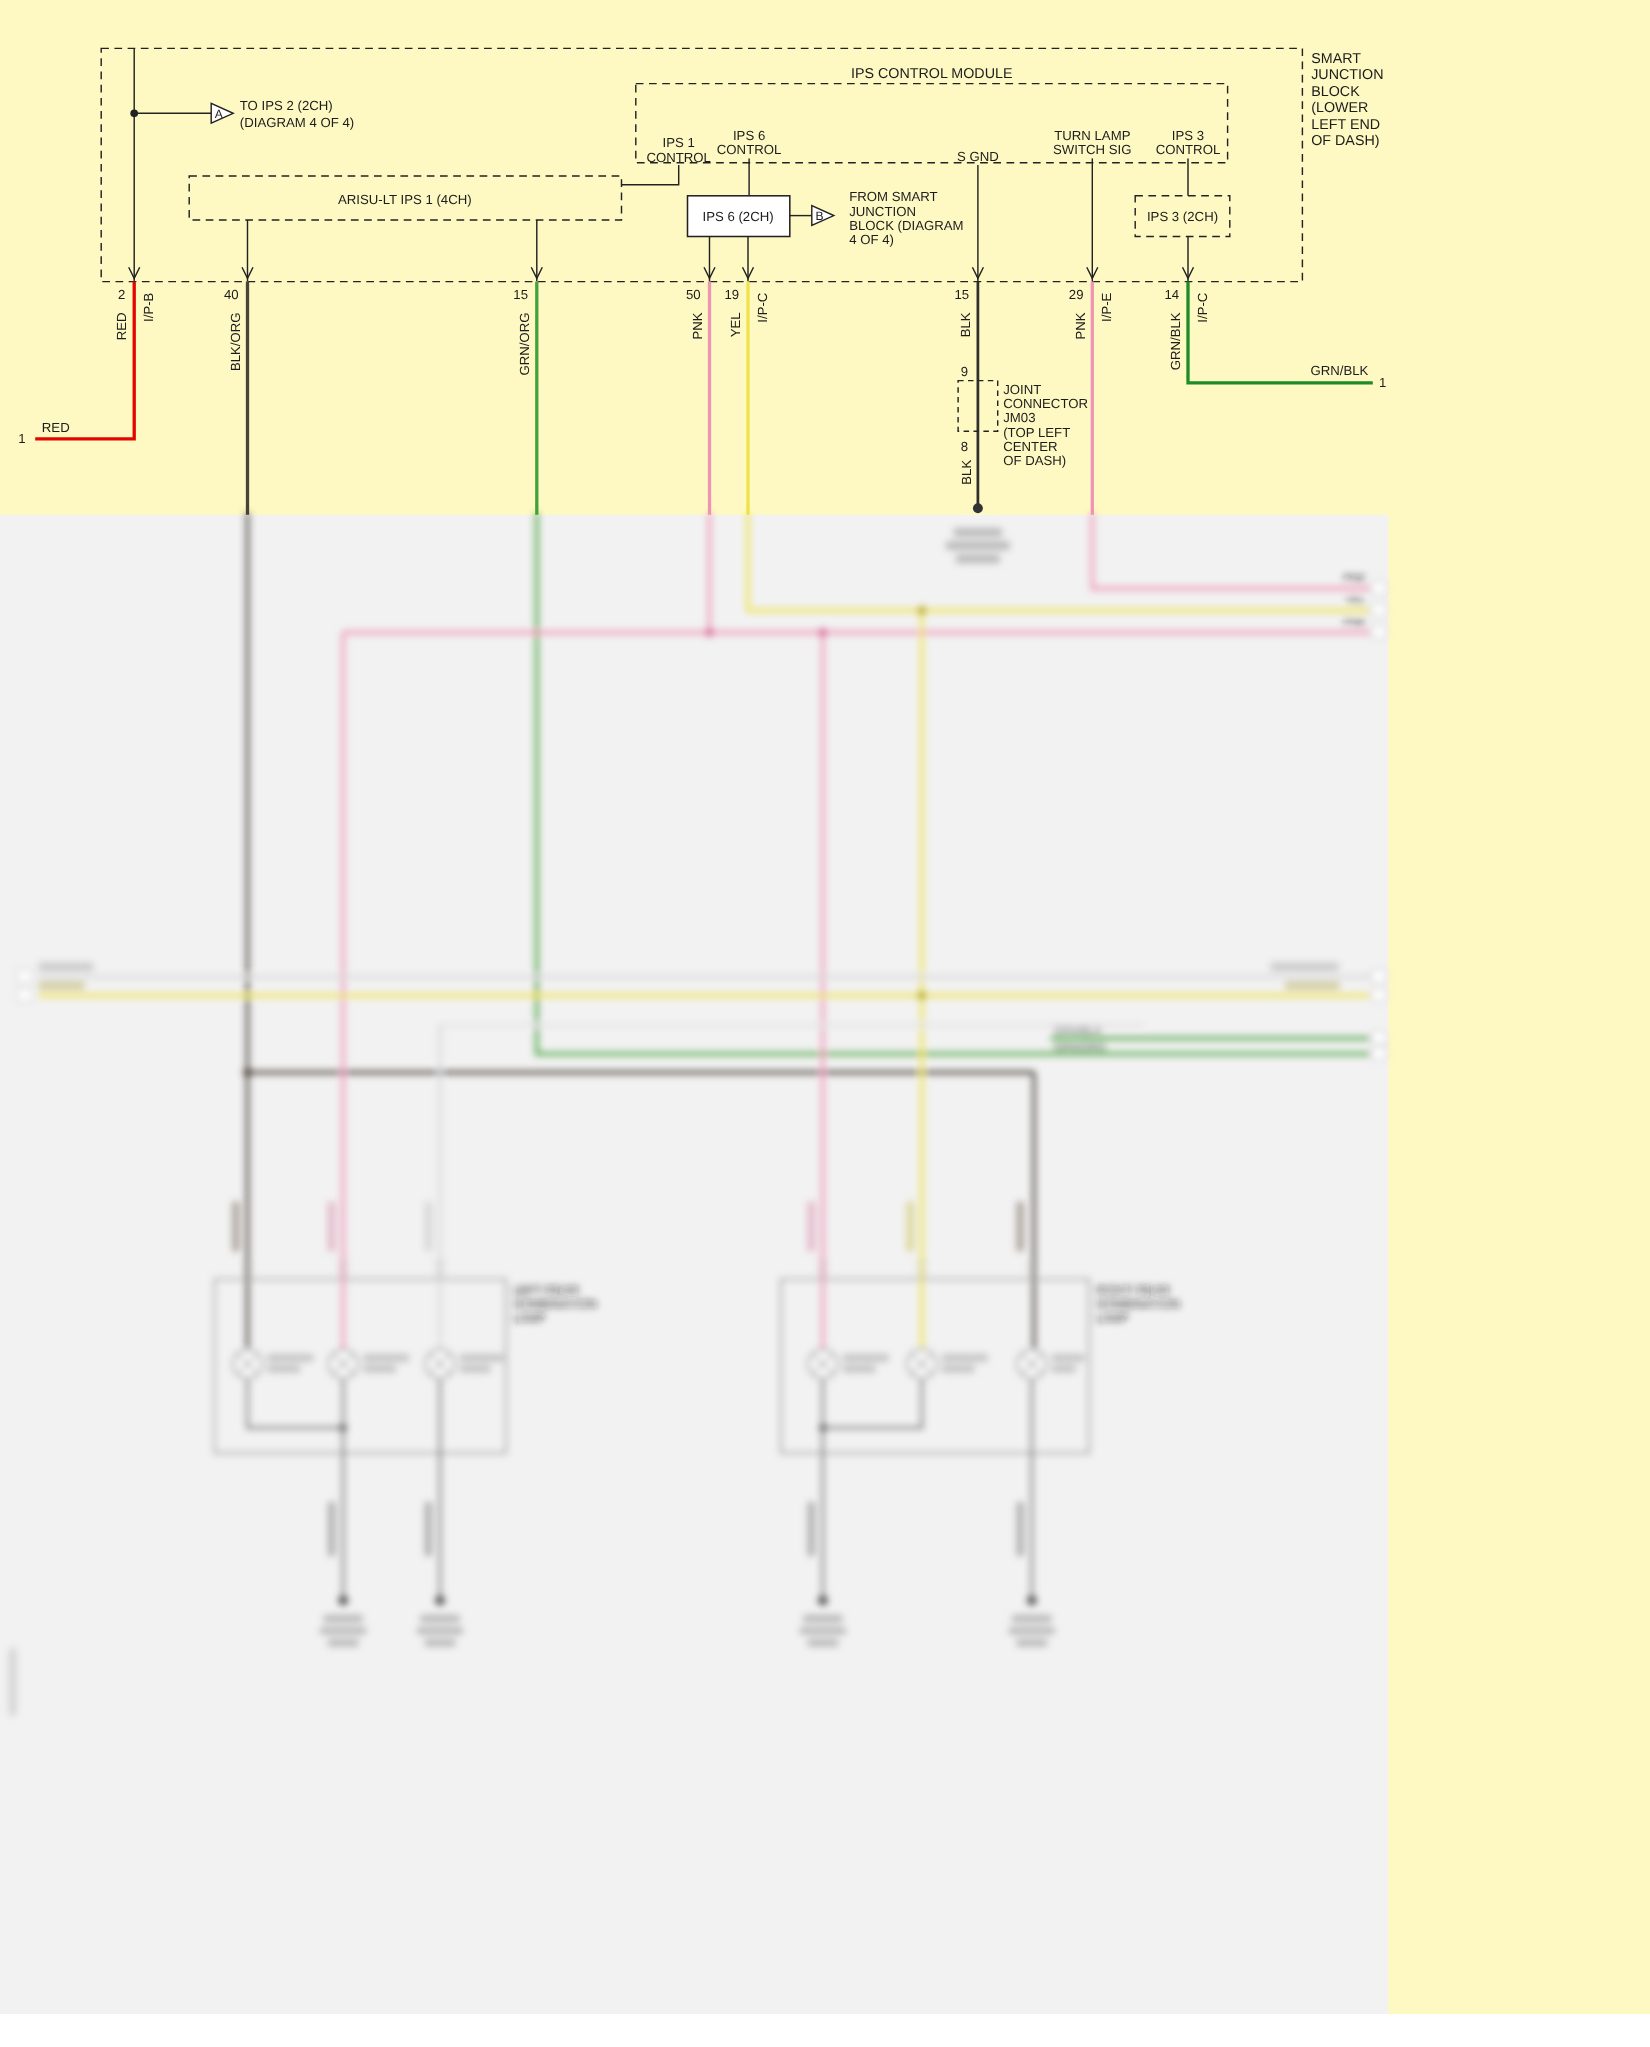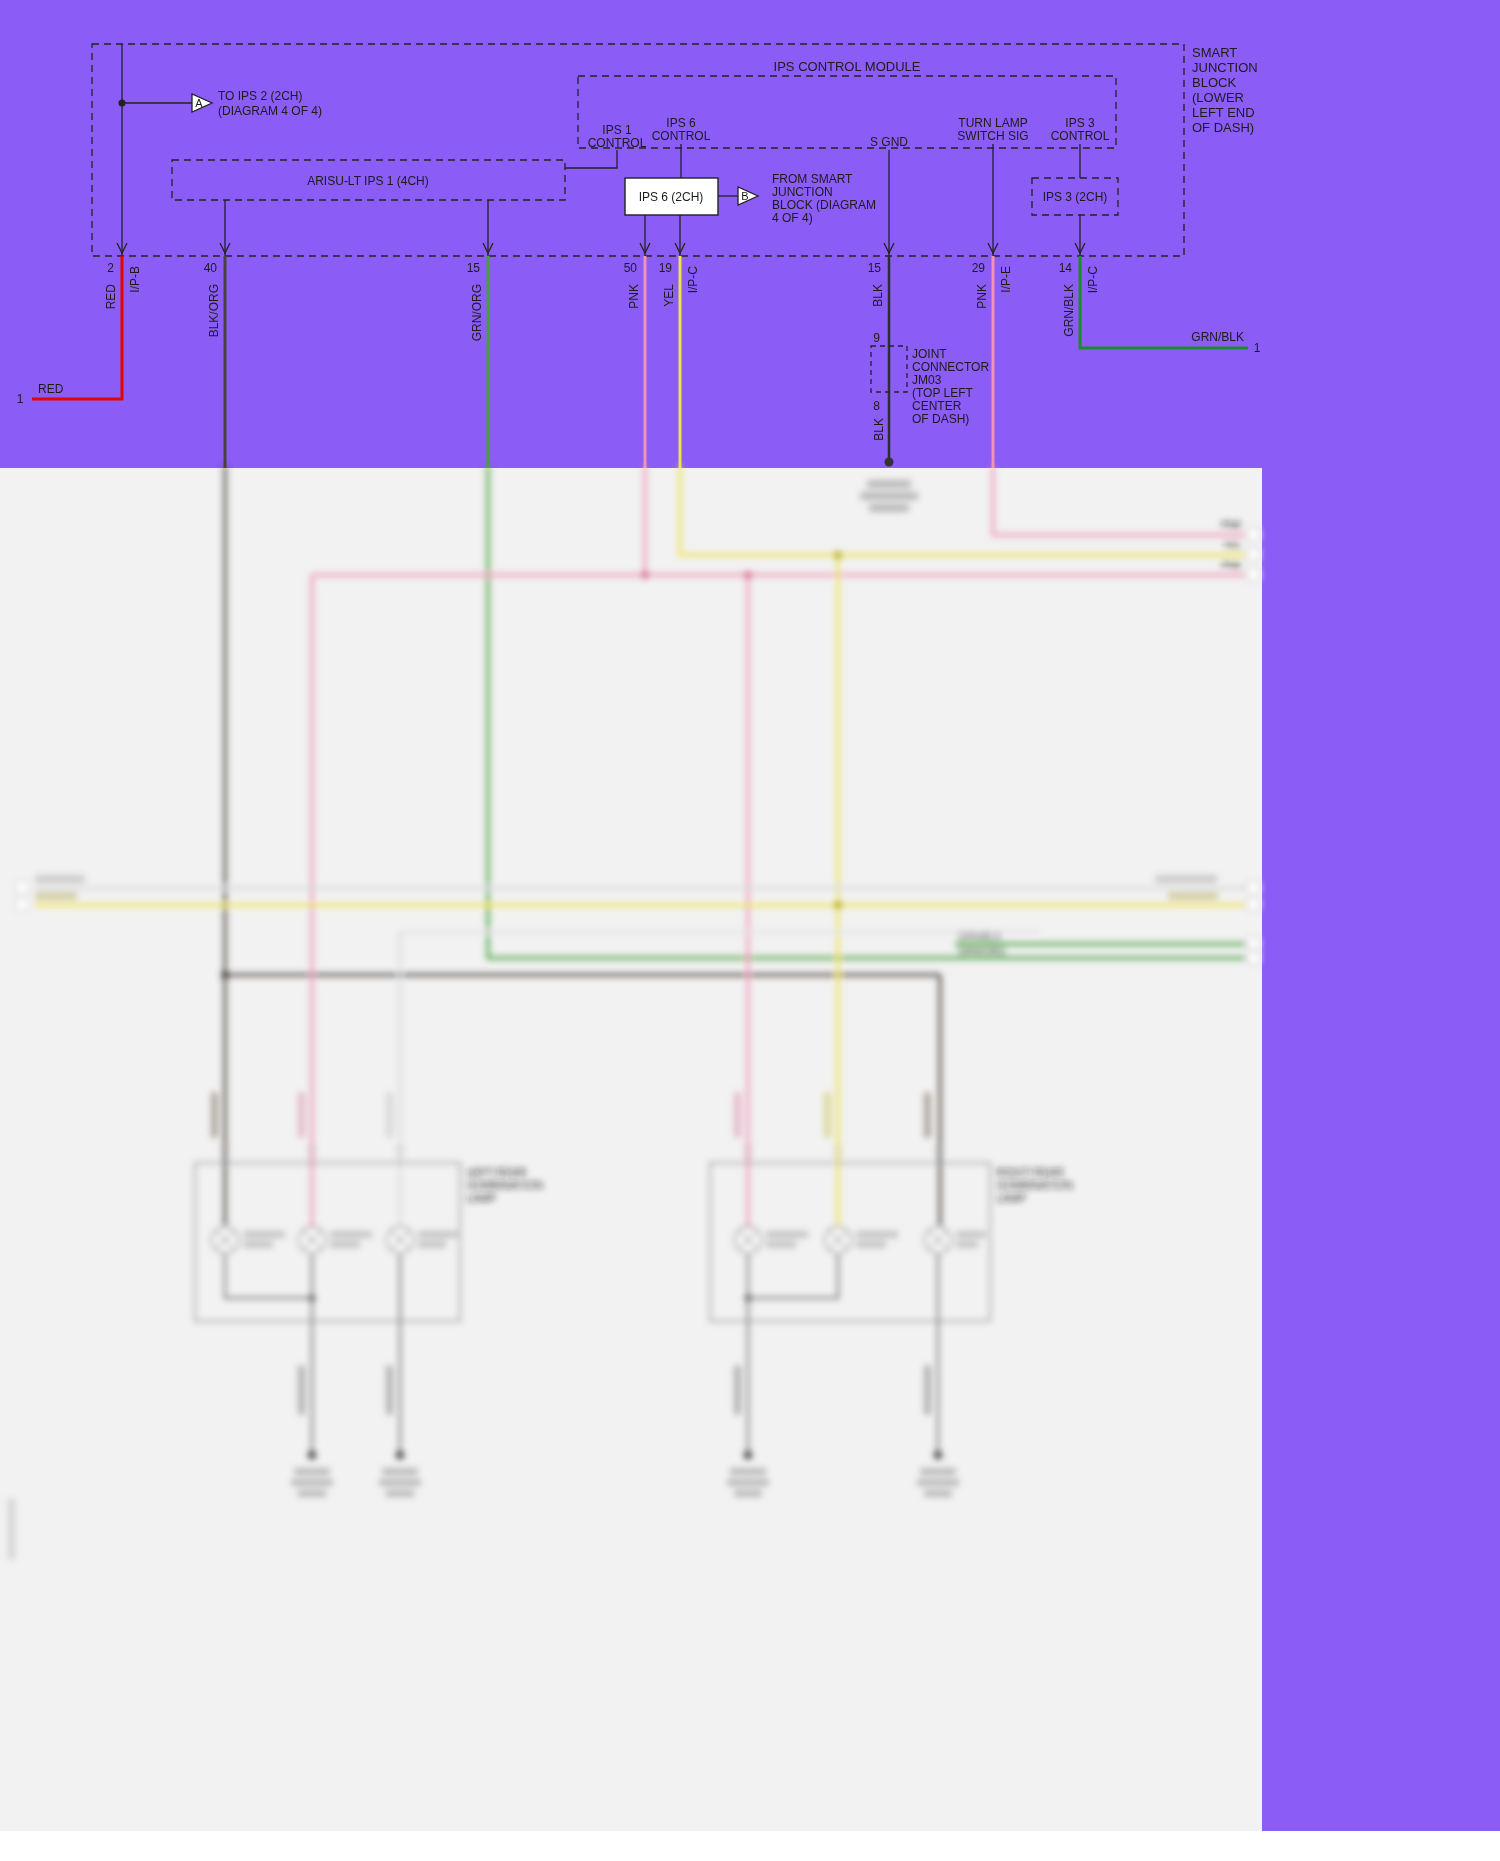--- a/index.html
+++ b/index.html
@@ -1,16 +1,16 @@
 <!DOCTYPE html>
 <html><head>
 <meta charset="utf-8">
 <style>
   html,body{margin:0;padding:0;background:#ffffff;}
-  .stage{position:relative;width:1500px;height:1831px;background:#8b5cf6;overflow:hidden;}
+  .stage{position:relative;width:1500px;height:1831px;background:#fef9c3;overflow:hidden;}
   svg{display:block;}
   text{font-family:"Liberation Sans", sans-serif;fill:#1c1c1c;}
   .t10{font-size:10px}.t11{font-size:11px}.t12{font-size:12px}.t13{font-size:13px}
   .thin{stroke:#222;stroke-width:1.3;fill:none}
   .dash{stroke:#222;stroke-width:1.3;fill:none;stroke-dasharray:7 5}
   .w3{stroke-width:3;fill:none;stroke-linecap:butt}
   .w25{stroke-width:2.5;fill:none}
   .w2{stroke-width:2;fill:none}
   .smudge{opacity:.72}
 </style>

